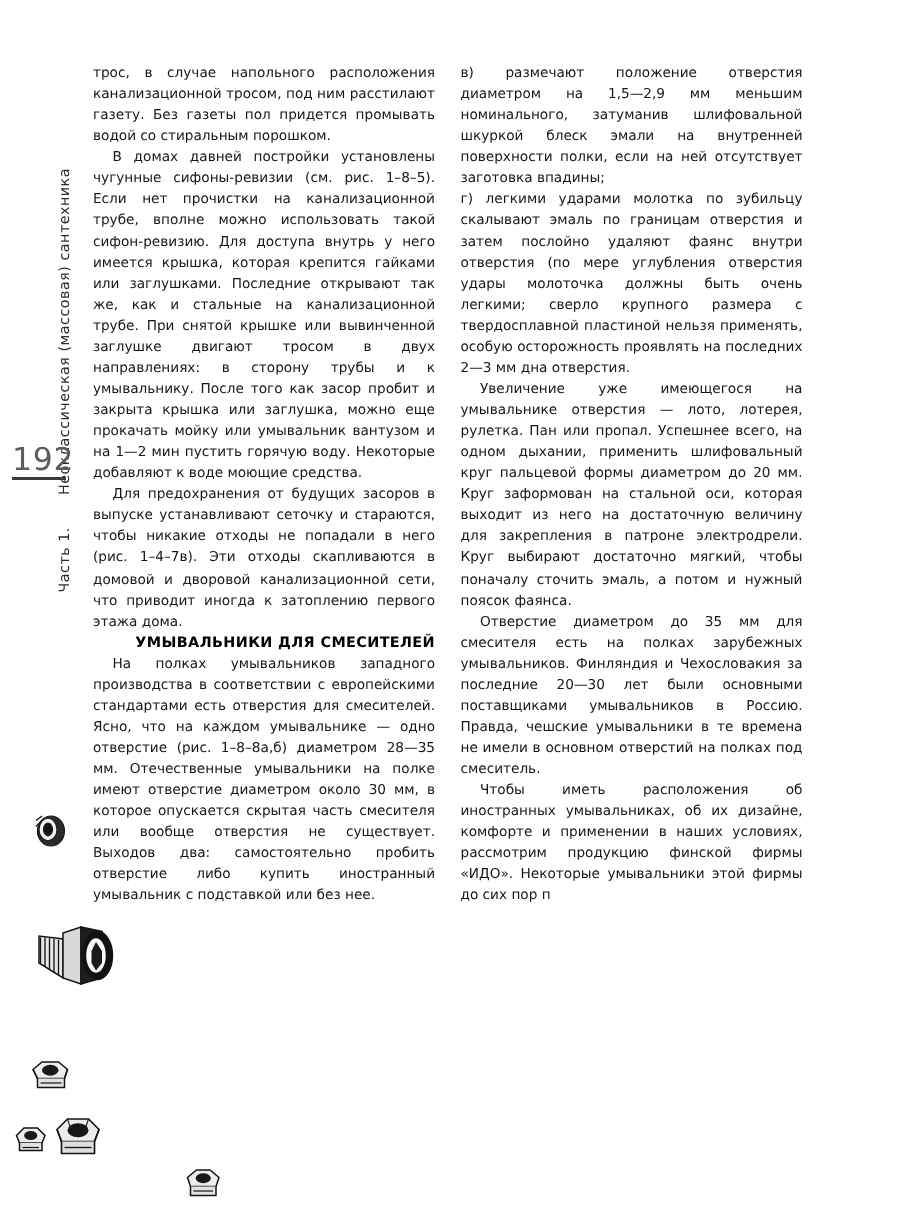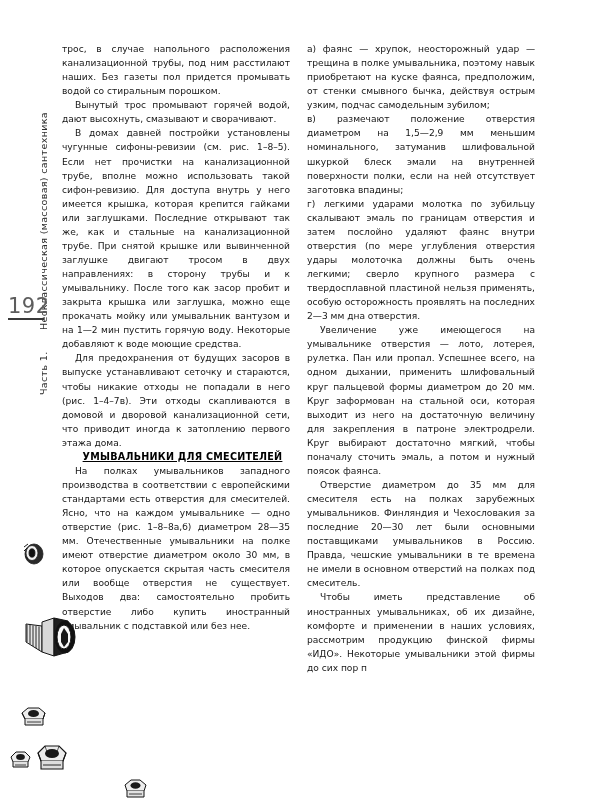--- a/index.html
+++ b/index.html
@@ -90,23 +90,22 @@
     text-indent: 13px;
   }
   .col p.noindent { text-indent: 0; }
 
   .section-head {
     margin: 9px 0 2px 0;
     font-size: 9.6px;
     font-weight: 700;
     letter-spacing: 0.25px;
     text-indent: 0;
-    text-align: center;
+    text-align: right;
     color: #000;
-    text-decoration: underline;
   }
 
   
   .art {
     position: absolute;
   }
   .art svg { display: block; }
 </style>
 </head>
 <body>
@@ -114,37 +113,35 @@
 <div class="page">
 
   <div class="runhead">
     <div class="runhead-rot runhead-title">Неоклассическая (массовая) сантехника</div>
     <div class="runhead-rot runhead-part">Часть 1.</div>
     <div class="runhead-rule"></div>
     <div class="folio">192</div>
   </div>
 
   <div class="col col-left">
-    <p class="noindent">трос, в случае напольного расположения канализационной трубы, под ним расстилают наших. Без газеты пол придется промывать водой со стиральным порошком.</p>
-    <p>Вынутый трос промывают горячей водой, дают высохнуть, смазывают и сворачивают.</p>
+    <p class="noindent">трос, в случае напольного расположения канализационной тросом, под ним расстилают газету. Без газеты пол придется промывать водой со стиральным порошком.</p>
     <p>В домах давней постройки установлены чугунные сифоны-ревизии (см. рис. 1–8–5). Если нет прочистки на канализационной трубе, вполне можно использовать такой сифон-ревизию. Для доступа внутрь у него имеется крышка, которая крепится гайками или заглушками. Последние открывают так же, как и стальные на канализационной трубе. При снятой крышке или вывинченной заглушке двигают тросом в двух направлениях: в сторону трубы и к умывальнику. После того как засор пробит и закрыта крышка или заглушка, можно еще прокачать мойку или умывальник вантузом и на 1—2 мин пустить горячую воду. Некоторые добавляют к воде моющие средства.</p>
     <p>Для предохранения от будущих засоров в выпуске устанавливают сеточку и стараются, чтобы никакие отходы не попадали в него (рис. 1–4–7в). Эти отходы скапливаются в домовой и дворовой канализационной сети, что приводит иногда к затоплению первого этажа дома.</p>
 
     <p class="section-head">УМЫВАЛЬНИКИ ДЛЯ СМЕСИТЕЛЕЙ</p>
 
     <p>На полках умывальников западного производства в соответствии с европейскими стандартами есть отверстия для смесителей. Ясно, что на каждом умывальнике — одно отверстие (рис. 1–8–8а,б) диаметром 28—35 мм. Отечественные умывальники на полке имеют отверстие диаметром около 30 мм, в которое опускается скрытая часть смесителя или вообще отверстия не существует. Выходов два: самостоятельно пробить отверстие либо купить иностранный умывальник с подставкой или без нее.</p>
   </div>
 
   <div class="col col-right">
-    <p class="noindent">а) фаянс — хрупок, неосторожный удар — трещина в полке умывальника, поэтому навык приобретают на куске фаянса, предположим, от стенки смывного бычка, действуя острым узким, подчас самодельным зубилом;</p>
     <p class="noindent">в) размечают положение отверстия диаметром на 1,5—2,9 мм меньшим номинального, затуманив шлифовальной шкуркой блеск эмали на внутренней поверхности полки, если на ней отсутствует заготовка впадины;</p>
     <p class="noindent">г) легкими ударами молотка по зубильцу скалывают эмаль по границам отверстия и затем послойно удаляют фаянс внутри отверстия (по мере углубления отверстия удары молоточка должны быть очень легкими; сверло крупного размера с твердосплавной пластиной нельзя применять, особую осторожность проявлять на последних 2—3 мм дна отверстия.</p>
     <p>Увеличение уже имеющегося на умывальнике отверстия — лото, лотерея, рулетка. Пан или пропал. Успешнее всего, на одном дыхании, применить шлифовальный круг пальцевой формы диаметром до 20 мм. Круг заформован на стальной оси, которая выходит из него на достаточную величину для закрепления в патроне электродрели. Круг выбирают достаточно мягкий, чтобы поначалу сточить эмаль, а потом и нужный поясок фаянса.</p>
     <p>Отверстие диаметром до 35 мм для смесителя есть на полках зарубежных умывальников. Финляндия и Чехословакия за последние 20—30 лет были основными поставщиками умывальников в Россию. Правда, чешские умывальники в те времена не имели в основном отверстий на полках под смеситель.</p>
-    <p>Чтобы иметь представление об иностранных умывальниках, об их дизайне, комфорте и применении в наших условиях, рассмотрим продукцию финской фирмы «ИДО». Некоторые умывальники этой фирмы до сих пор п</p>
+    <p>Чтобы иметь расположения об иностранных умывальниках, об их дизайне, комфорте и применении в наших условиях, рассмотрим продукцию финской фирмы «ИДО». Некоторые умывальники этой фирмы до сих пор п</p>
   </div>
 
   <div class="art" style="left:18px; top:538px;">
     <svg width="30" height="30" viewBox="0 0 30 30">
       <g fill="#1c1c1c" stroke="#1c1c1c" stroke-width="0.8">
         <ellipse cx="16" cy="16" rx="9" ry="10" fill="#2a2a2a"></ellipse>
         <ellipse cx="14" cy="15" rx="6" ry="7.5" fill="#f2f2f2" stroke="#1c1c1c"></ellipse>
         <ellipse cx="14" cy="15" rx="3" ry="4.2" fill="#111"></ellipse>
         <path d="M6 9 L10 6 M6 13 L9 10 M7 18 L10 21" stroke="#1c1c1c" stroke-width="1" fill="none"></path>
       </g>

